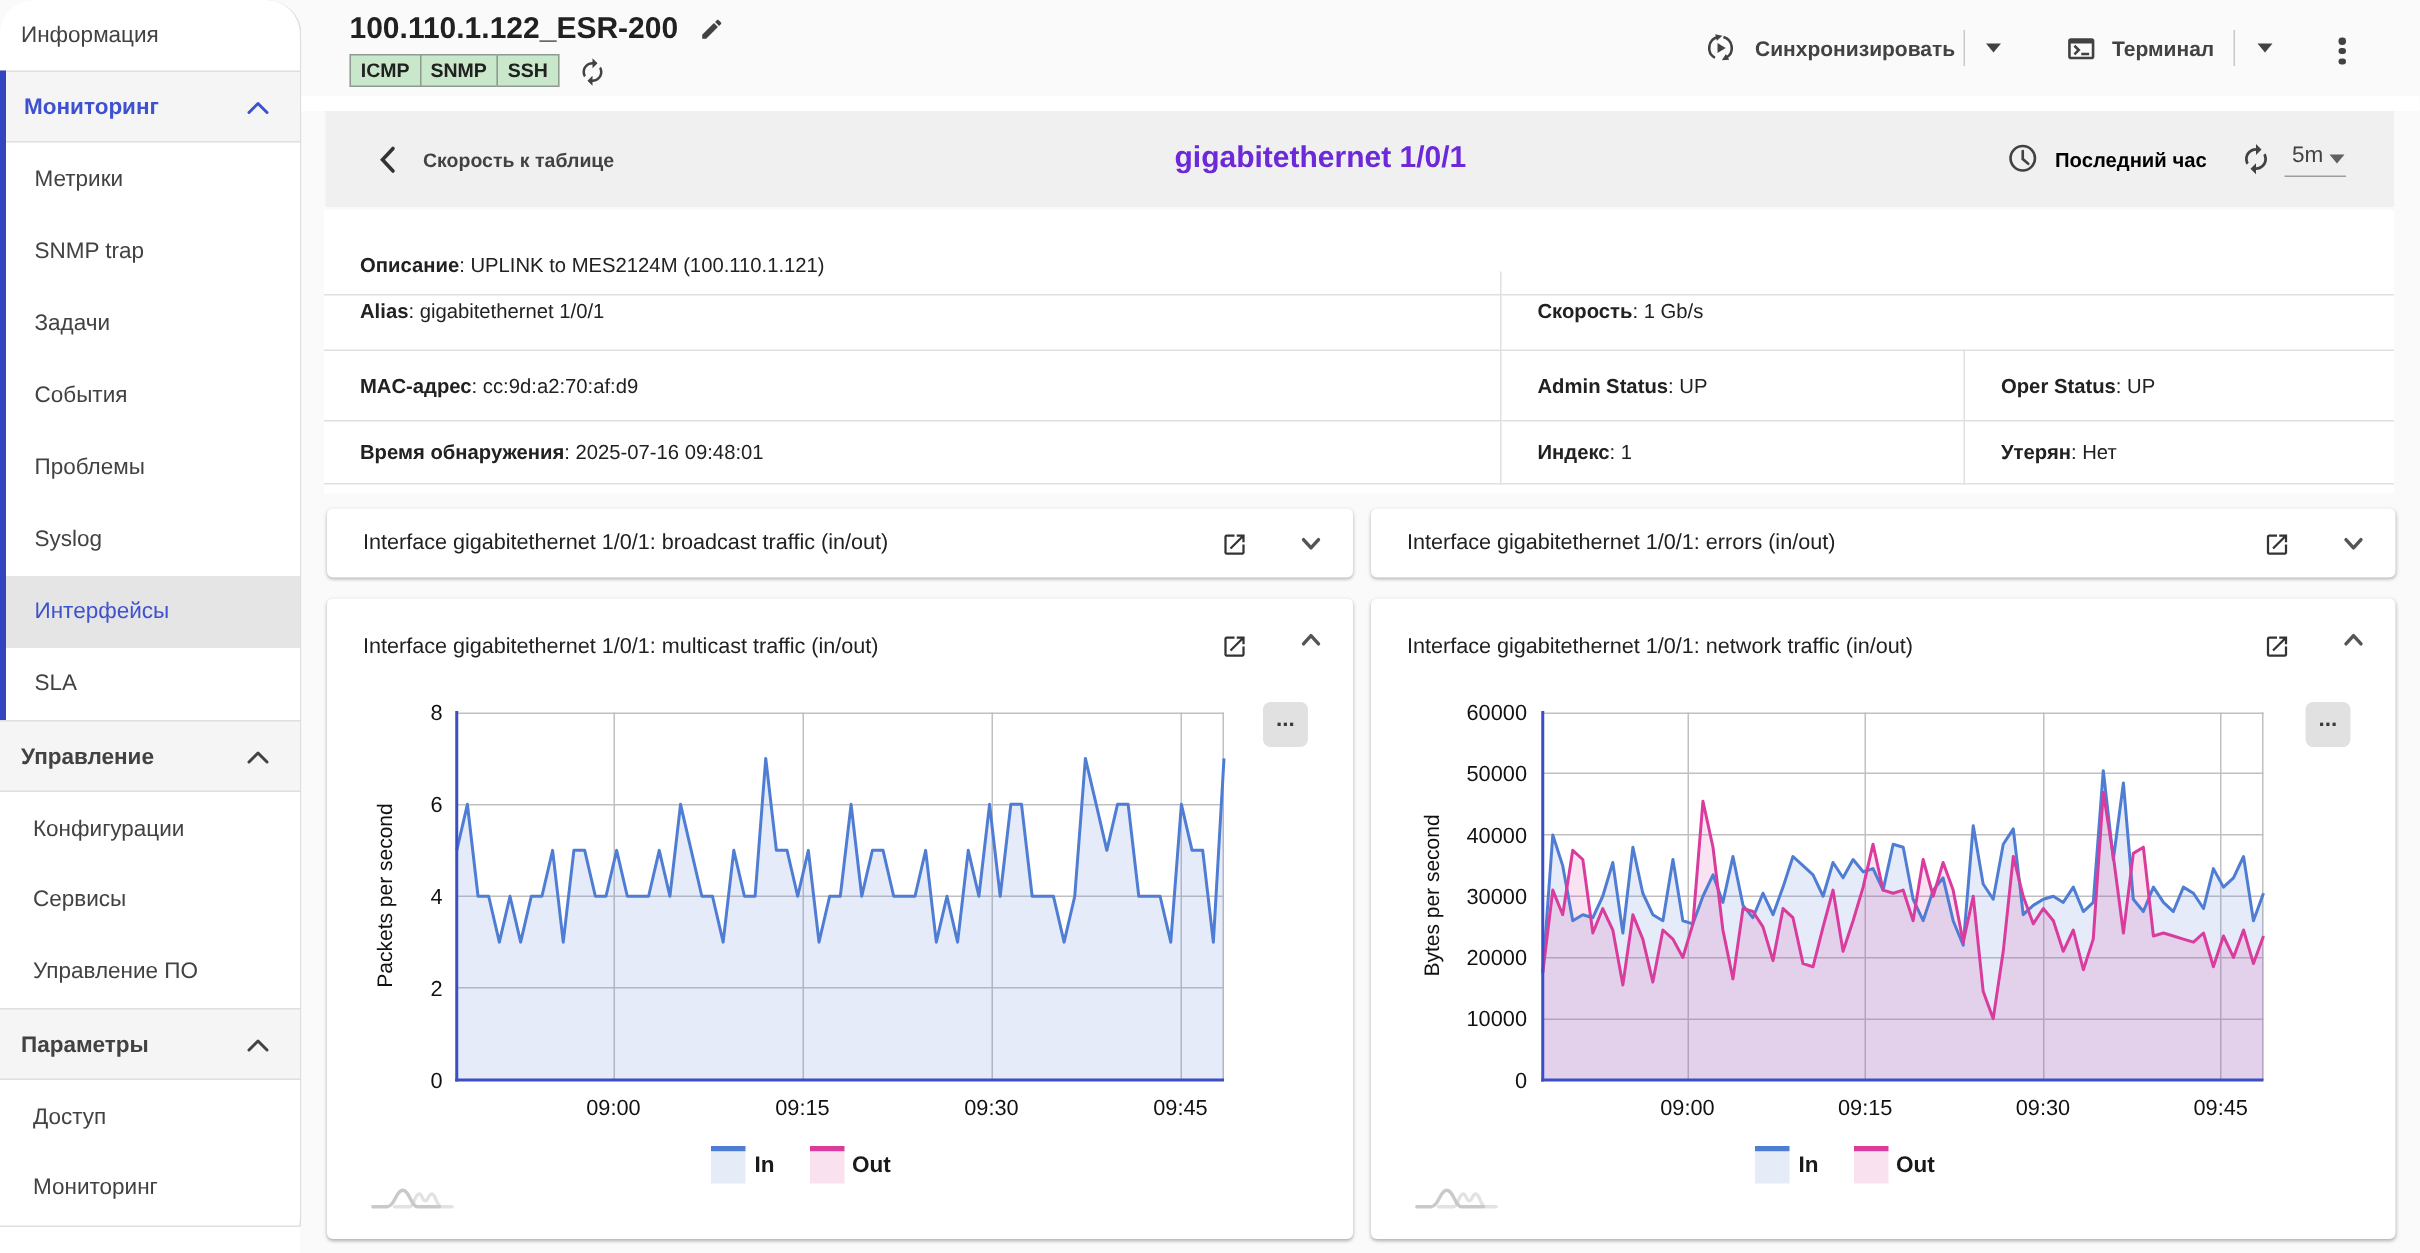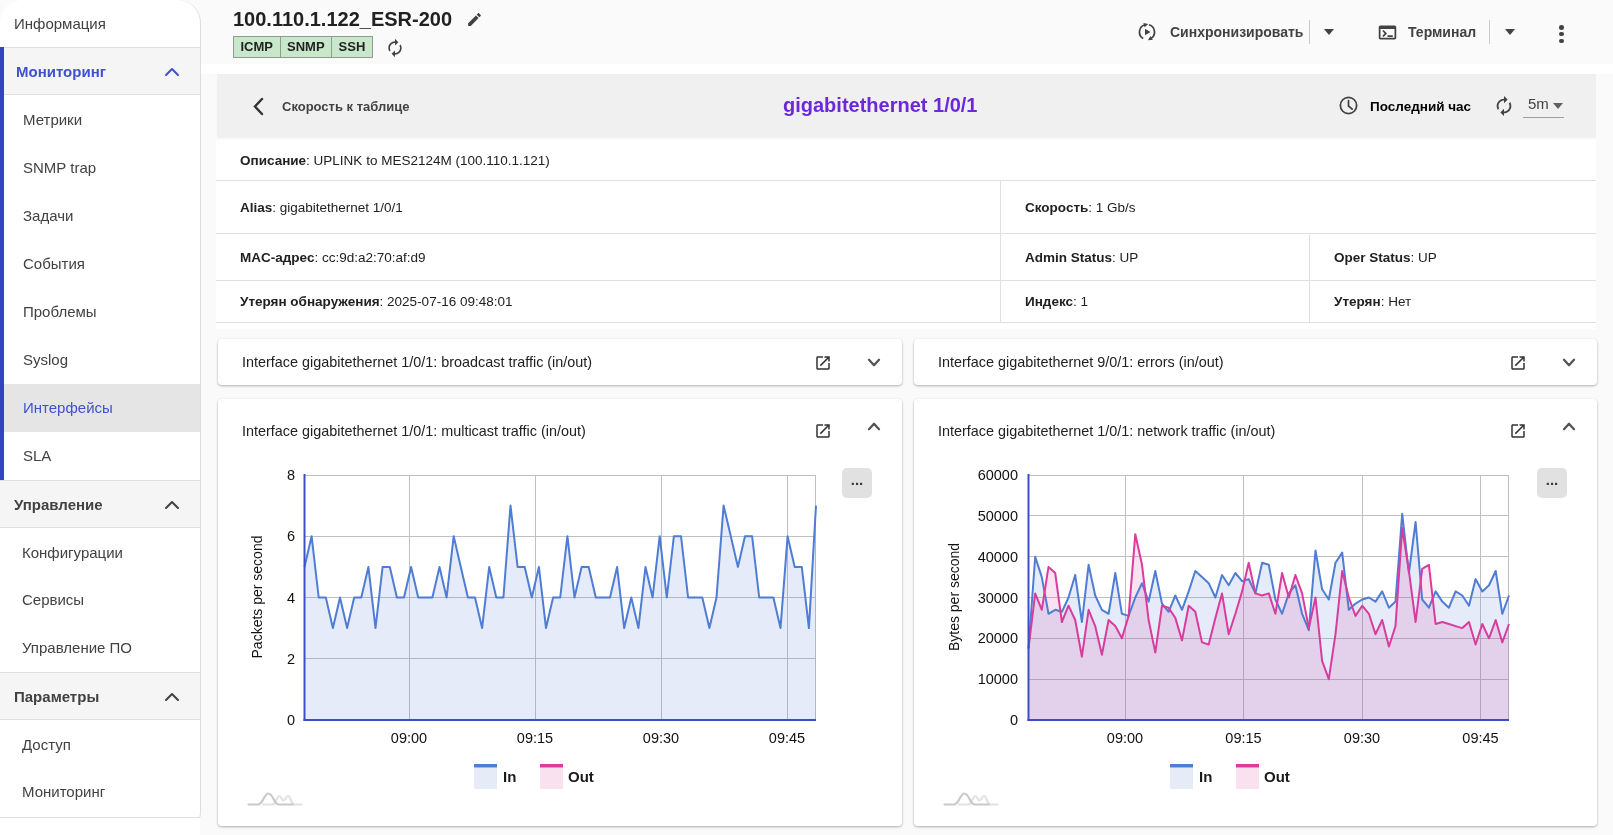--- a/index.html
+++ b/index.html
@@ -112,41 +112,41 @@
 <svg class="abs" style="left:1338px;top:95px" width="21" height="21" viewBox="0 0 24 24" fill="none" stroke="#424242">
     <circle cx="12" cy="12" r="9.3" stroke-width="2"></circle>
     <path d="M12 6.5 V12.6 L16.2 16.2" stroke-width="2" stroke-linecap="round"></path>
   </svg>
 <div class="abs" style="left:1370px;top:99px;font-size:13.5px;font-weight:700;color:#000000;">Последний час</div>
 <svg style="position:absolute;left:1493px;top:95px" width="22" height="22" viewBox="0 0 24 24" fill="#424242">
     <path d="M12 6v3l4-4-4-4v3c-4.42 0-8 3.58-8 8 0 1.57.46 3.03 1.24 4.26L6.7 14.8c-.45-.83-.7-1.79-.7-2.8 0-3.31 2.69-6 6-6zm6.76 1.74L17.3 9.2c.44.84.7 1.79.7 2.8 0 3.31-2.69 6-6 6v-3l-4 4 4 4v-3c4.42 0 8-3.58 8-8 0-1.57-.46-3.03-1.24-4.26z"></path>
   </svg>
 <div class="abs" style="left:1523px;top:95px;width:41px;border-bottom:1px solid #9e9e9e;height:23px;"><span style="font-size:15px;color:#424242;padding-left:5px;">5m</span><span class="caret" style="left:30px;top:8px;border-top-color:#616161;"></span></div>
 <div class="abs" style="left:216px;top:140px;width:1380px;height:189px;background:#fff;font-size:13.5px;">
-<div class="abs" style="left:0px;top:0px;width:1380px;height:41px;border-bottom:1px solid #e0e0e0;padding-left:24px;line-height:41px;white-space:nowrap;"><b>Описание</b>: UPLINK to MES2124M (100.110.1.121)</div>
+<div class="abs" style="left:0px;top:16px;width:1380px;height:41px;border-bottom:1px solid #e0e0e0;padding-left:24px;line-height:41px;white-space:nowrap;"><b>Описание</b>: UPLINK to MES2124M (100.110.1.121)</div>
 <div class="abs" style="left:0px;top:41px;width:784px;height:53px;border-bottom:1px solid #e0e0e0;padding-left:24px;line-height:53px;white-space:nowrap;"><b>Alias</b>: gigabitethernet 1/0/1</div>
 <div class="abs" style="left:784px;top:41px;width:596px;height:53px;border-bottom:1px solid #e0e0e0;border-left:1px solid #e0e0e0;padding-left:24px;line-height:53px;white-space:nowrap;"><b>Скорость</b>: 1 Gb/s</div>
 <div class="abs" style="left:0px;top:94px;width:784px;height:47px;border-bottom:1px solid #e0e0e0;padding-left:24px;line-height:47px;white-space:nowrap;"><b>MAC-адрес</b>: cc:9d:a2:70:af:d9</div>
 <div class="abs" style="left:784px;top:94px;width:309px;height:47px;border-bottom:1px solid #e0e0e0;border-left:1px solid #e0e0e0;padding-left:24px;line-height:47px;white-space:nowrap;"><b>Admin Status</b>: UP</div>
 <div class="abs" style="left:1093px;top:94px;width:287px;height:47px;border-bottom:1px solid #e0e0e0;border-left:1px solid #e0e0e0;padding-left:24px;line-height:47px;white-space:nowrap;"><b>Oper Status</b>: UP</div>
-<div class="abs" style="left:0px;top:141px;width:784px;height:42px;border-bottom:1px solid #e0e0e0;padding-left:24px;line-height:42px;white-space:nowrap;"><b>Утерян обнаружения</b>: 2025-07-16 09:48:01</div>
+<div class="abs" style="left:0px;top:141px;width:784px;height:42px;border-bottom:1px solid #e0e0e0;padding-left:24px;line-height:42px;white-space:nowrap;"><b>Время обнаружения</b>: 2025-07-16 09:48:01</div>
 <div class="abs" style="left:784px;top:141px;width:309px;height:42px;border-bottom:1px solid #e0e0e0;border-left:1px solid #e0e0e0;padding-left:24px;line-height:42px;white-space:nowrap;"><b>Индекс</b>: 1</div>
 <div class="abs" style="left:1093px;top:141px;width:287px;height:42px;border-bottom:1px solid #e0e0e0;border-left:1px solid #e0e0e0;padding-left:24px;line-height:42px;white-space:nowrap;"><b>Утерян</b>: Нет</div>
 </div>
 <div class="card" style="left:218px;top:339px;width:684px;height:46px;">
     <div class="ctitle" style="top:15px;">Interface gigabitethernet 1/0/1: broadcast traffic (in/out)</div>
     <svg style="position:absolute;left:596px;top:15px" width="18" height="18" viewBox="0 0 24 24" fill="#333">
       <path d="M19 19H5V5h7V3H5c-1.11 0-2 .9-2 2v14c0 1.1.89 2 2 2h14c1.1 0 2-.9 2-2v-7h-2v7zM14 3v2h3.59l-9.83 9.83 1.41 1.41L19 6.41V10h2V3h-7z"></path>
     </svg>
     <svg style="position:absolute;right:21px;top:19px" width="14" height="9" viewBox="0 0 14 9">
       <path d="M2.0 1.8 L7.0 7.2 L12.0 1.8" fill="none" stroke="#555" stroke-width="2.3" stroke-linecap="round" stroke-linejoin="round"></path>
     </svg>
   </div>
 <div class="card" style="left:914px;top:339px;width:683px;height:46px;">
-    <div class="ctitle" style="top:15px;">Interface gigabitethernet 9/0/1: errors (in/out)</div>
+    <div class="ctitle" style="top:15px;">Interface gigabitethernet 1/0/1: errors (in/out)</div>
     <svg style="position:absolute;left:595px;top:15px" width="18" height="18" viewBox="0 0 24 24" fill="#333">
       <path d="M19 19H5V5h7V3H5c-1.11 0-2 .9-2 2v14c0 1.1.89 2 2 2h14c1.1 0 2-.9 2-2v-7h-2v7zM14 3v2h3.59l-9.83 9.83 1.41 1.41L19 6.41V10h2V3h-7z"></path>
     </svg>
     <svg style="position:absolute;right:21px;top:19px" width="14" height="9" viewBox="0 0 14 9">
       <path d="M2.0 1.8 L7.0 7.2 L12.0 1.8" fill="none" stroke="#555" stroke-width="2.3" stroke-linecap="round" stroke-linejoin="round"></path>
     </svg>
   </div>
 <div class="card" style="left:218px;top:399px;width:684px;height:427px;">
     <svg width="684" height="427" viewBox="0 0 684 427" style="position:absolute;left:0;top:0;font-family:'Liberation Sans',sans-serif">
 <line x1="86.5" y1="259.50" x2="598" y2="259.50" stroke="#c0c0c0"></line>

